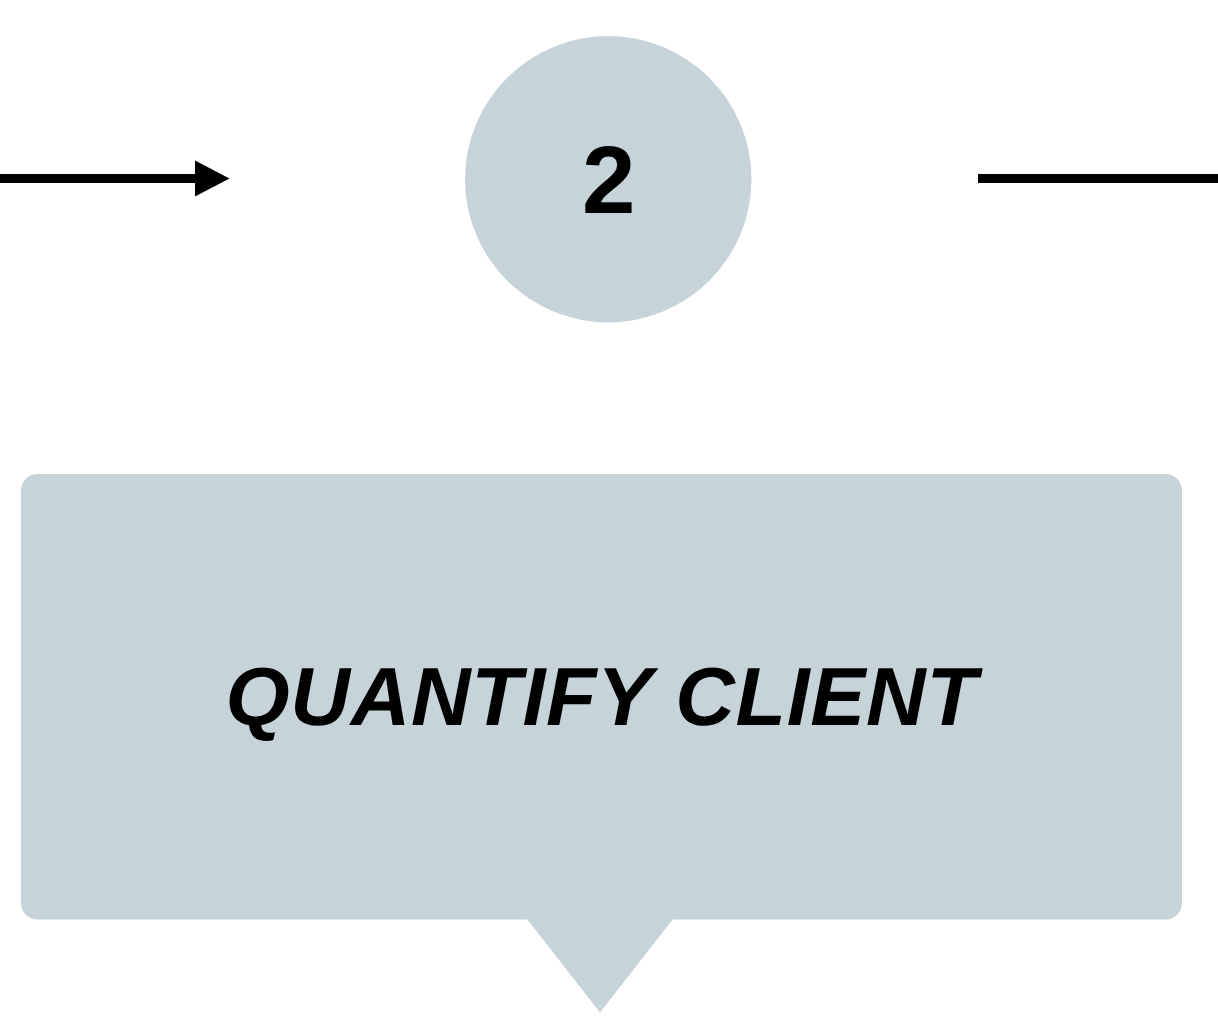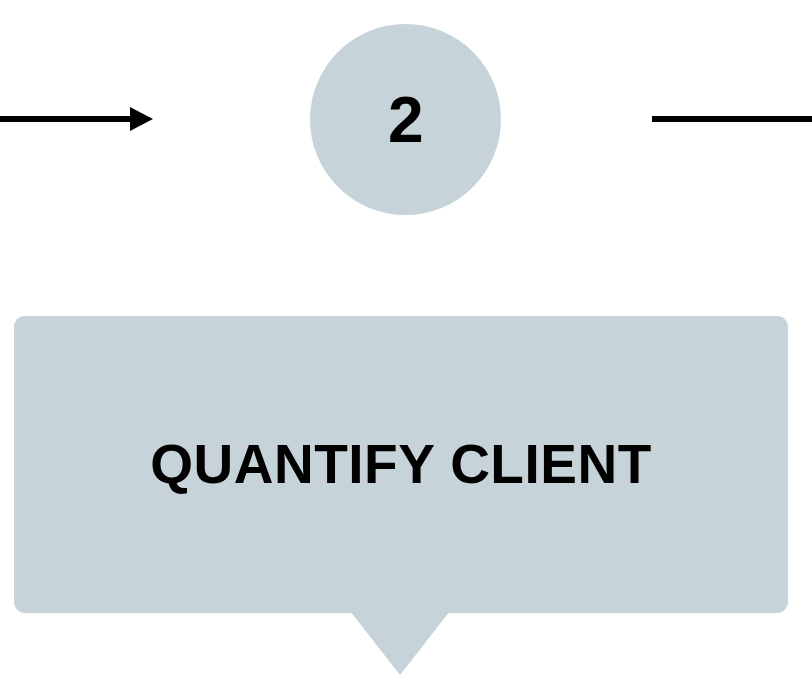--- a/index.html
+++ b/index.html
@@ -80,20 +80,21 @@
   }
   .banner-label {
     font-size: 55px;
     font-weight: bold;
     color: #000000;
     letter-spacing: 0.5px;
     line-height: 1;
     text-align: center;
     white-space: nowrap;
     user-select: none;
+    font-style: italic;
   }
   .banner-tail {
     position: absolute;
     left: 350px;
     top: 611px;
     width: 0;
     height: 0;
     border-left: 50px solid transparent;
     border-right: 50px solid transparent;
     border-top: 64px solid #c6d4da;

